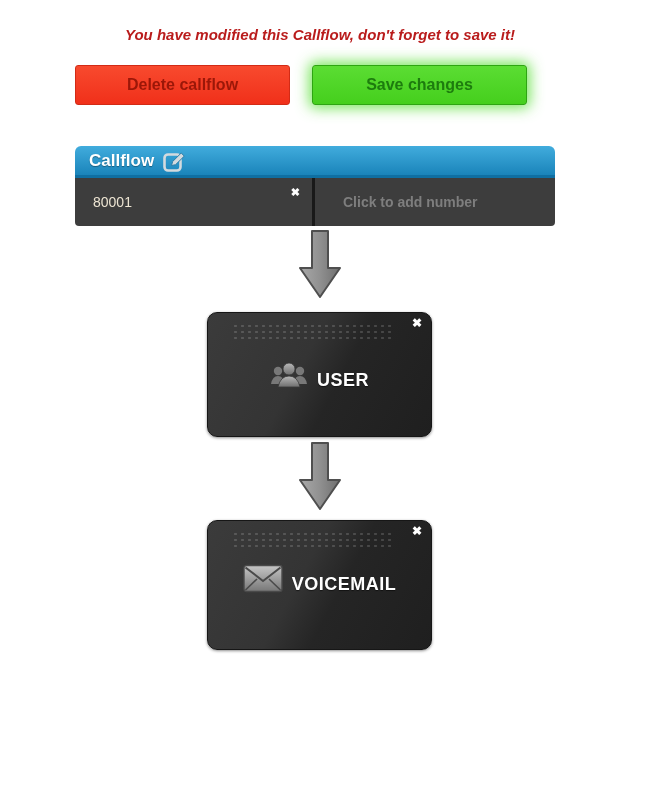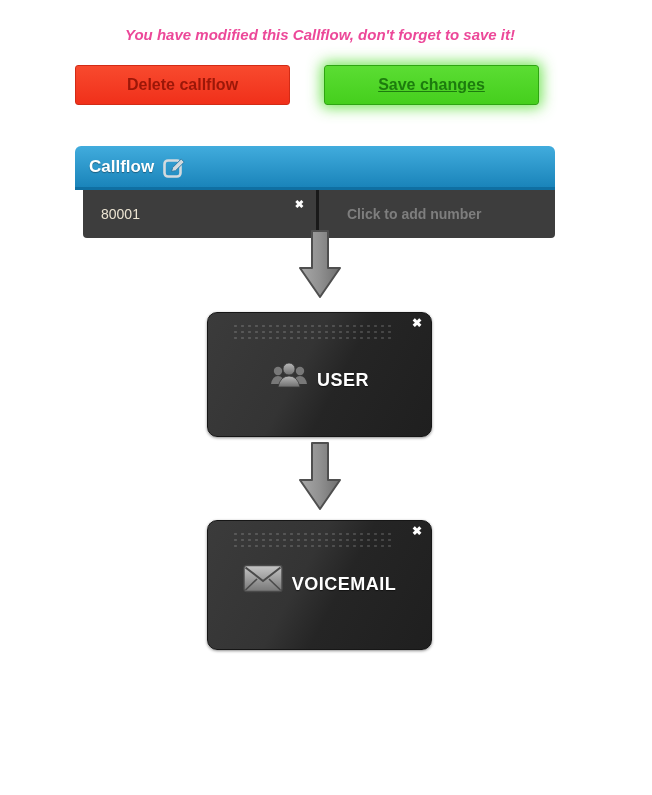--- a/index.html
+++ b/index.html
@@ -10,66 +10,64 @@
     font-family: "Liberation Sans", sans-serif;
     position: relative;
     overflow: hidden;
   }
 
   
   .notice {
     position: absolute; top: 26px; left: 0; width: 640px;
     text-align: center;
     font-size: 15px; font-style: italic; font-weight: 600;
-    color: #ec4899;
+    color: #b91c1c;
   }
 
   
   .btn {
     position: absolute; top: 65px; height: 40px; width: 215px;
     display: flex; align-items: center; justify-content: center;
     font-size: 16px; font-weight: 600;
     border-radius: 3px; cursor: pointer;
   }
   .btn-delete {
     left: 75px;
     background: linear-gradient(#f84a2e, #f0301a);
     border: 1px solid #d22b16;
     color: #9b1708;
   }
   .btn-save {
-    left: 324px;
+    left: 312px;
     background: linear-gradient(#5bdd33, #45cf1d);
     border: 1px solid #2ea512;
     color: #1d7c0e;
     box-shadow: 0 0 14px 3px rgba(96, 224, 64, 0.85);
-    text-decoration: underline;
   }
 
   
   .panel { position: absolute; left: 75px; top: 146px; width: 480px; }
   .panel-header {
-    height: 44px;
+    height: 32px;
     background: linear-gradient(#41acdd, #1a84ba);
     border-bottom: 3px solid #0f6fa2;
     border-radius: 6px 6px 0 0;
     display: flex; align-items: center;
     padding: 0 14px; gap: 9px;
   }
   .panel-title {
     color: #ffffff; font-weight: bold; font-size: 17px;
     text-shadow: 0 1px 1px rgba(0,0,0,0.35);
   }
   .edit-icon { display: inline-flex; cursor: pointer; margin-top: 1px; }
 
   .number-bar {
     height: 48px; background: #3d3d3d;
     border-radius: 0 0 4px 4px;
     display: flex;
-    margin-left: 8px;
   }
   .number-cell {
     flex: 1 1 50%;
     display: flex; align-items: center;
     padding: 0 12px 0 18px;
     border-right: 3px solid #191919;
     cursor: pointer;
   }
   .number-value { color: #ece4d2; font-size: 14px; }
   .number-remove {

